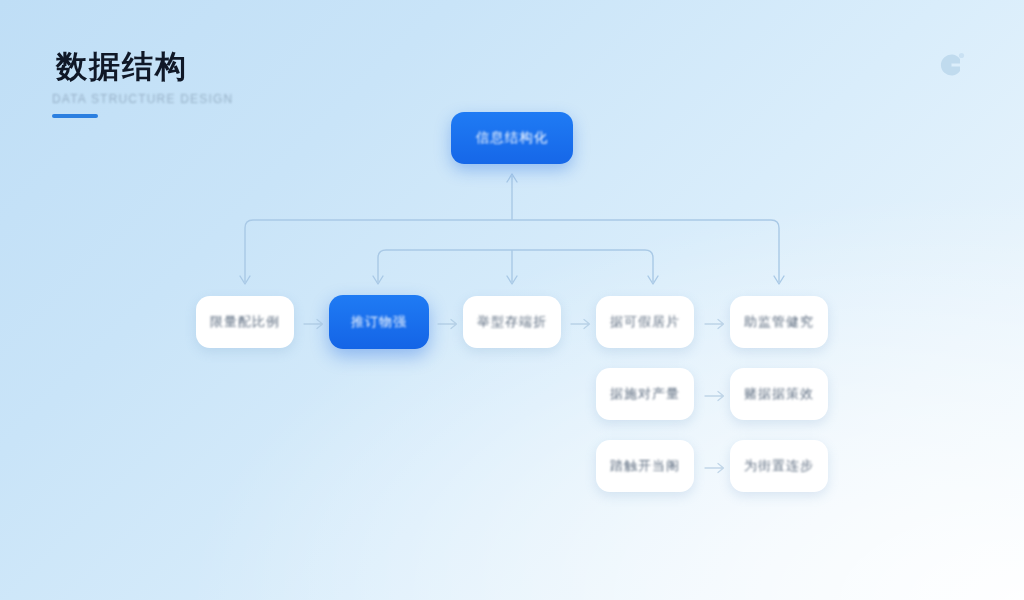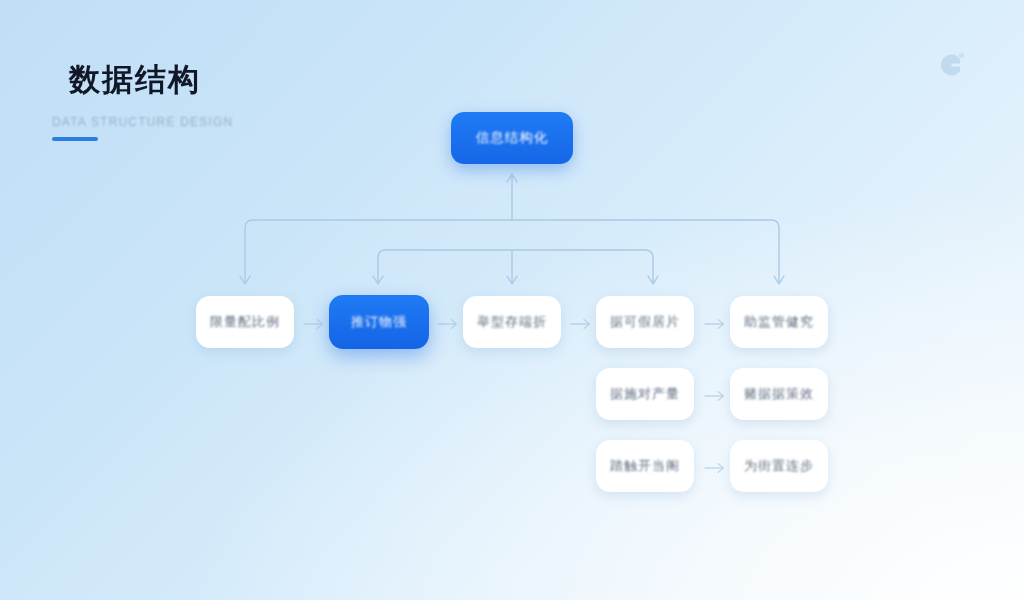--- a/index.html
+++ b/index.html
@@ -32,21 +32,21 @@
     left: 52px;
     top: 44px;
     width: 420px;
   }
   .page-title {
     font-size: 31px;
     font-weight: bold;
     letter-spacing: 2px;
     color: #101827;
     line-height: 1.2;
-    margin: 17px;
+    margin: 4px;
     white-space: nowrap;
   }
   .page-subtitle {
     margin-top: 7px;
     font-size: 12px;
     letter-spacing: 1.2px;
     color: #8fa8bf;
     white-space: nowrap;
     
     filter: blur(1.15px);

